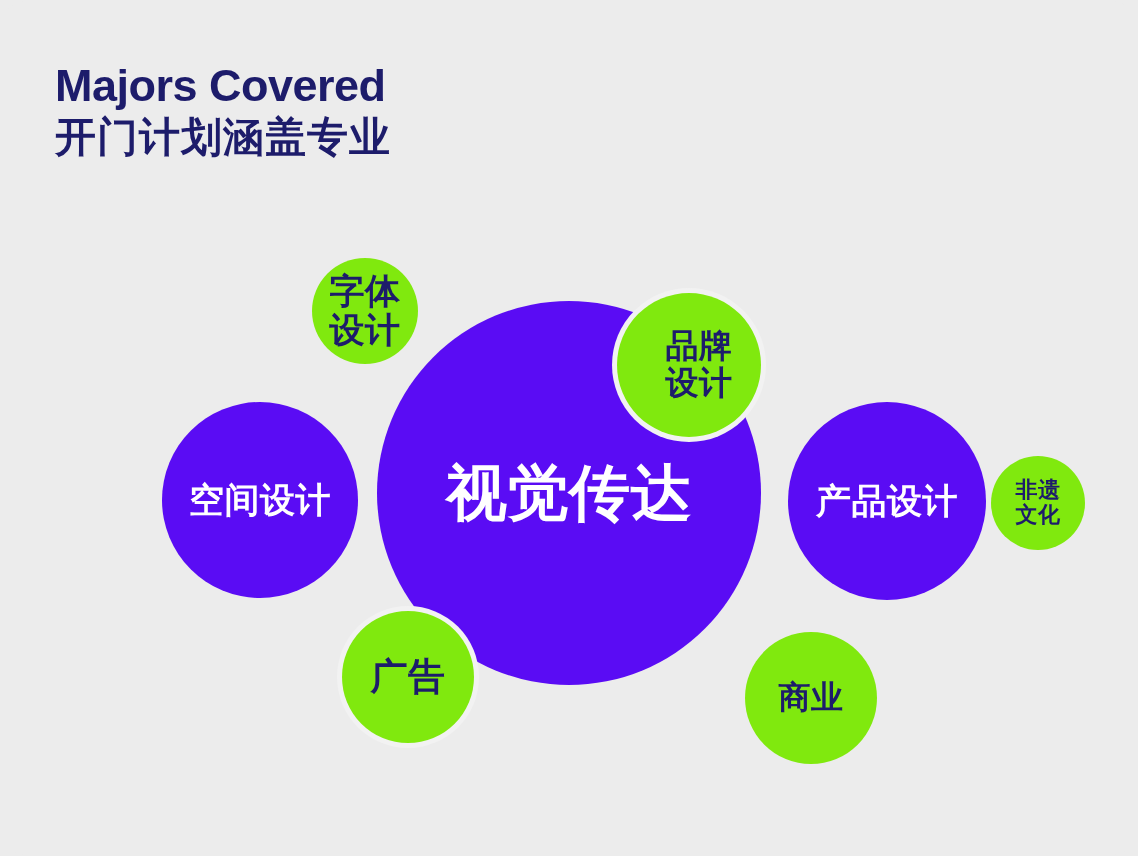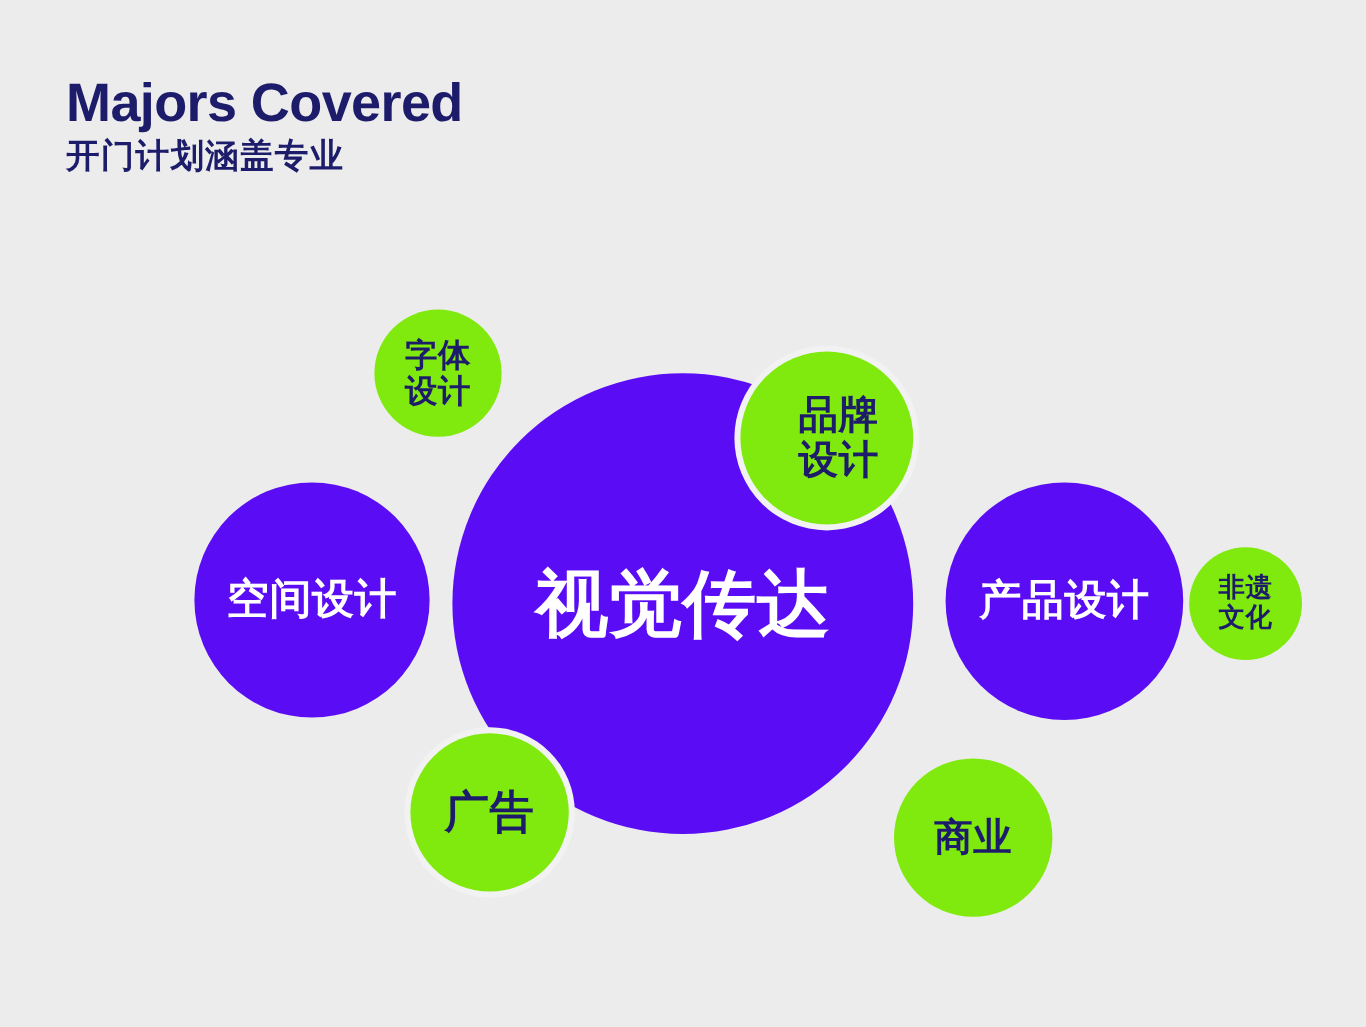--- a/index.html
+++ b/index.html
@@ -13,21 +13,21 @@
     font-family:"Liberation Sans","DejaVu Sans",sans-serif;
     overflow:hidden;
   }
   .canvas{position:relative;width:1138px;height:856px;background:var(--bg);border-radius:30px;}
   .header{position:absolute;left:55px;top:60px;color:var(--navy);}
   .title-en{
     font-size:45px;font-weight:800;letter-spacing:-0.5px;
     line-height:1.15;color:var(--navy);
   }
   .title-zh{
-    font-size:28px;font-weight:800;letter-spacing:1px;
+    font-size:41px;font-weight:800;letter-spacing:1px;
     line-height:1.25;color:var(--navy);
   }
   .bubble{
     position:absolute;border-radius:50%;
     display:flex;align-items:center;justify-content:center;
     text-align:center;
   }
   .bubble.purple{background:var(--purple);}
   .bubble.green{background:var(--green);}
   .bubble.ringed{box-shadow:0 0 0 5px var(--ring);}
@@ -41,35 +41,35 @@
 </head>
 <body>
 
 <div class="canvas">
 
   <div class="header">
     <div class="title-en">Majors Covered</div>
     <div class="title-zh">开门计划涵盖专业</div>
   </div>
 
-  <div class="bubble purple" style="left:377px;top:311px;width:384px;height:384px;">
+  <div class="bubble purple" style="left:377px;top:301px;width:384px;height:384px;">
     <span class="bubble-label" style="font-size:61px;">视觉传达</span>
   </div>
 
   <div class="bubble green ringed" style="left:617px;top:293px;width:144px;height:144px;">
     <span class="bubble-label" style="font-size:33px;margin-left:20px;">品牌
 设计</span>
   </div>
 
   <div class="bubble green ringed" style="left:342px;top:611px;width:132px;height:132px;">
     <span class="bubble-label" style="font-size:37px;">广告</span>
   </div>
 
   <div class="bubble green" style="left:312px;top:258px;width:106px;height:106px;">
-    <span class="bubble-label" style="font-size:27px;font-family:Liberation Serif, serif;">字体
+    <span class="bubble-label" style="font-size:35px;font-family:Liberation Serif, serif;">字体
 设计</span>
   </div>
 
   <div class="bubble purple" style="left:162px;top:402px;width:196px;height:196px;">
     <span class="bubble-label" style="font-size:35px;">空间设计</span>
   </div>
 
 
   <div class="bubble green" style="left:991px;top:456px;width:94px;height:94px;">
     <span class="bubble-label" style="font-size:22px;">非遗

